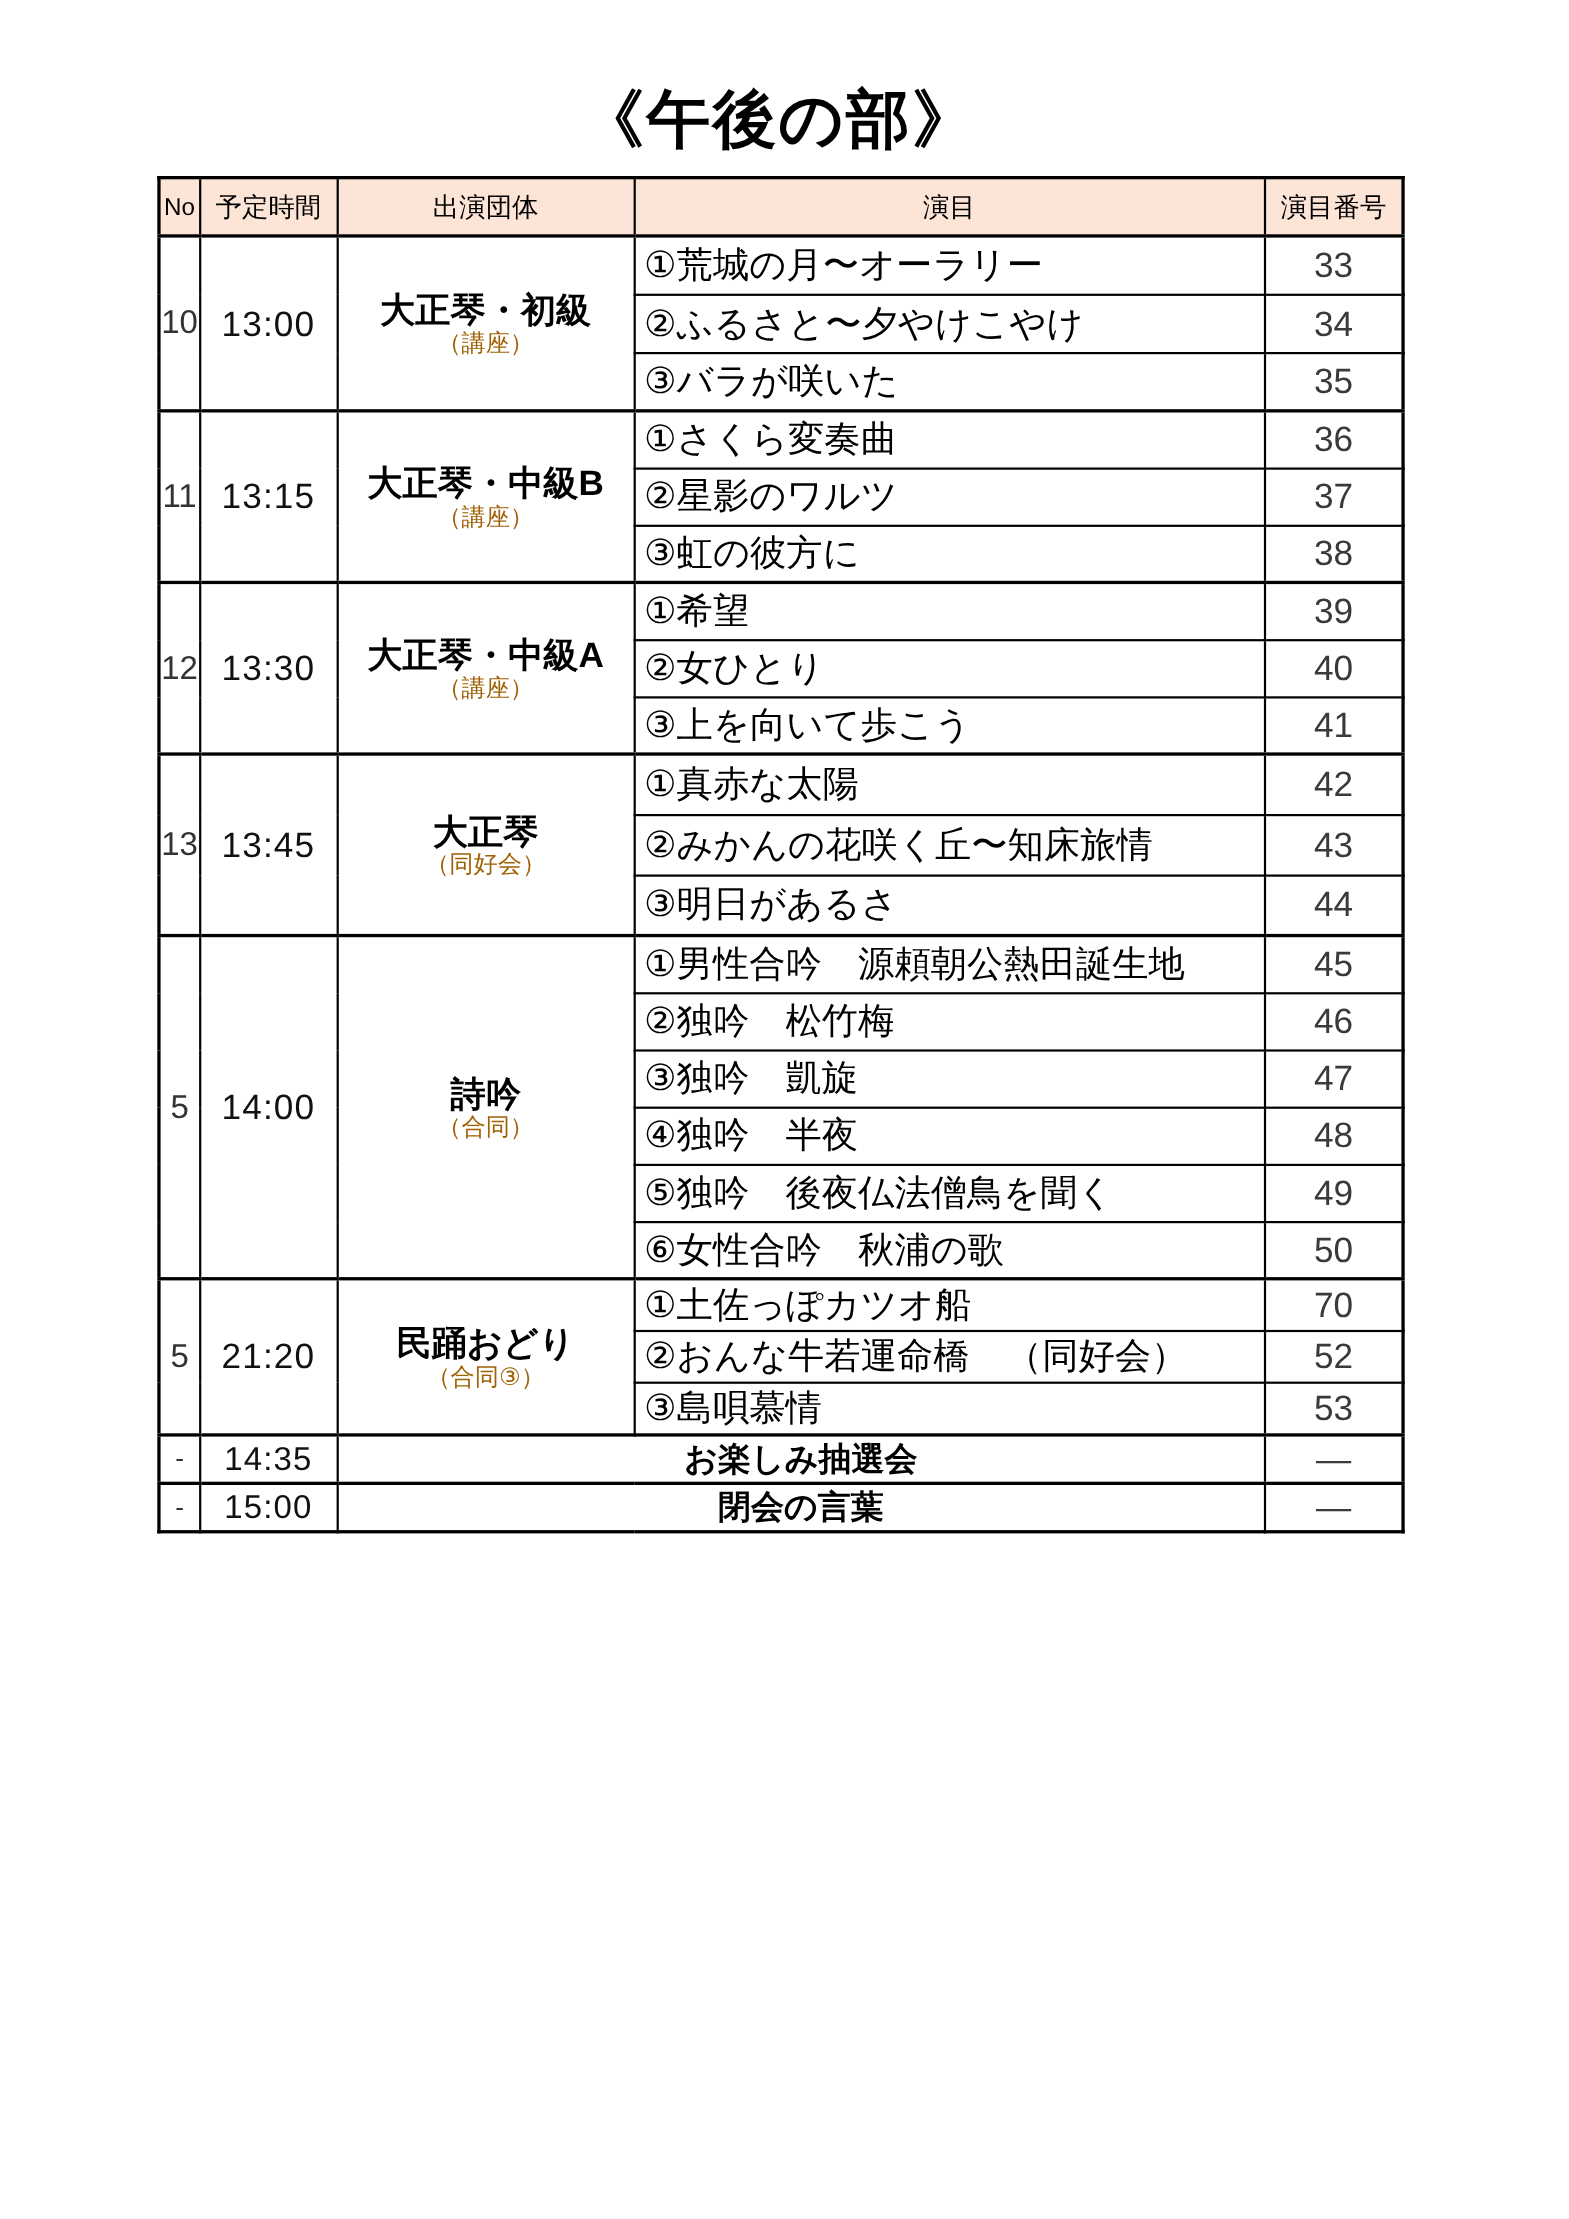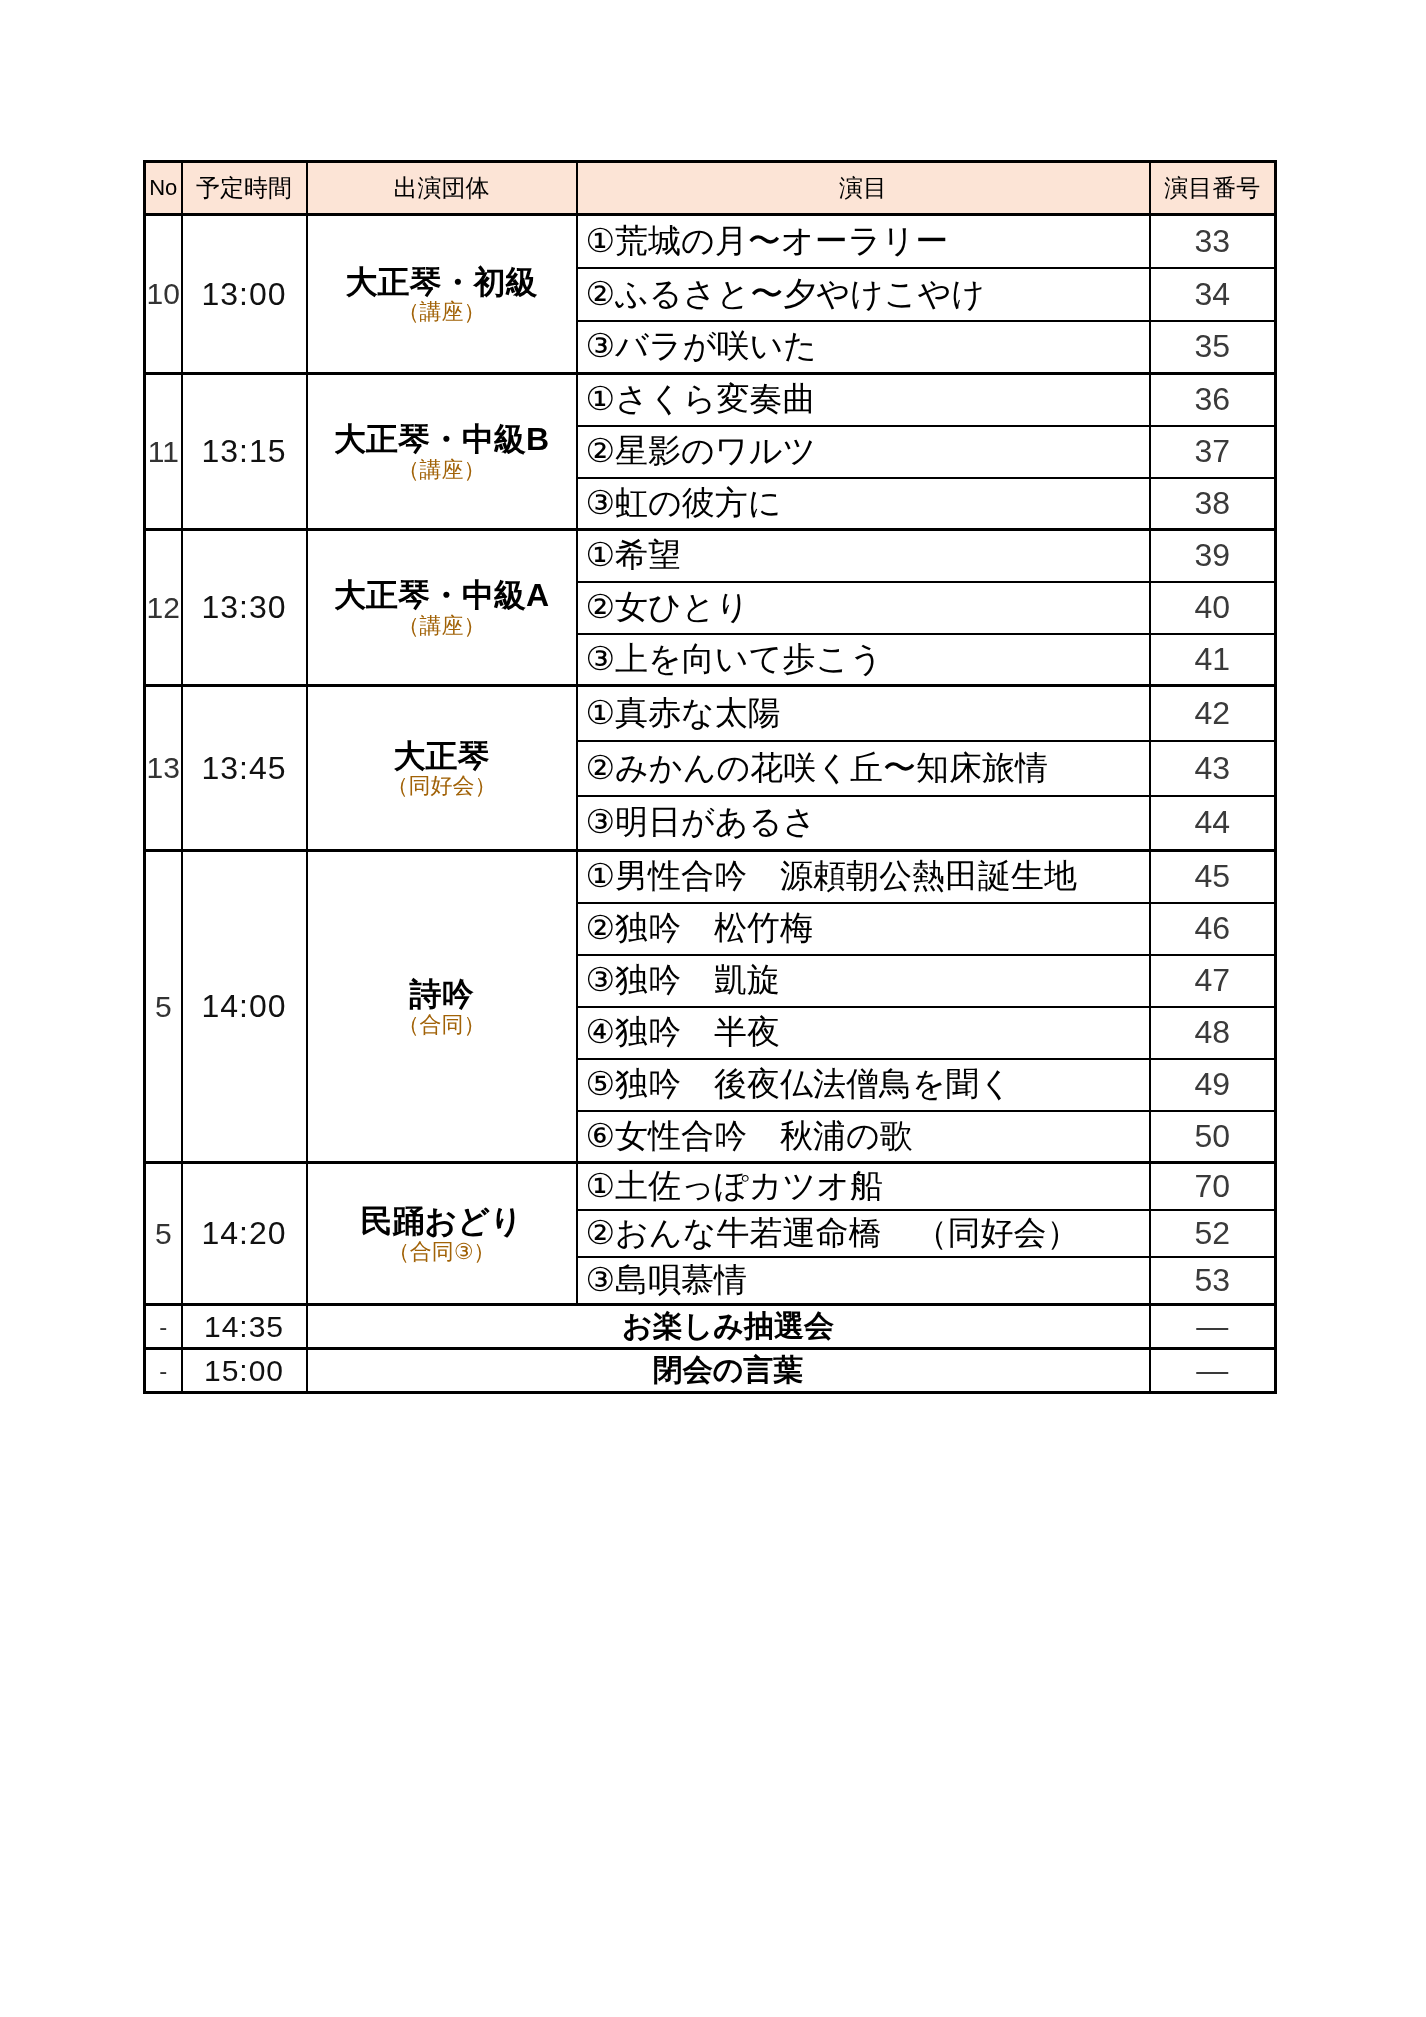--- a/index.html
+++ b/index.html
@@ -26,20 +26,21 @@
   .footer-label{font-size:30px;font-weight:800;text-align:center;color:#000;}
   tr.footer-row .time-cell{font-size:30px;}
   tr.footer-row .no-cell{font-size:24px;}
   tr.r53{height:53px;} tr.r52{height:52px;} tr.r55{height:55px;}
   tr.r45{height:45px;} tr.r43{height:43px;} tr.r44{height:44px;}
 </style>
 </head>
 <body>
 
 <div class="page">
+  <div class="title">《午後の部》</div>
 
   <table class="program">
     <colgroup>
       <col style="width:37px">
         <col style="width:125px">
         <col style="width:270px">
       <col style="width:573px">
         <col style="width:126px">
     </colgroup>
 
@@ -154,21 +155,21 @@
       <td class="item-cell">⑤独吟　後夜仏法僧鳥を聞く</td>
       <td class="num-cell">49</td>
     </tr>
     <tr class="r52">
       <td class="item-cell">⑥女性合吟　秋浦の歌</td>
       <td class="num-cell">50</td>
     </tr>
 
     <tr class="group-start r45">
       <td class="no-cell" rowspan="3">5</td>
-      <td class="time-cell" rowspan="3">14:20</td>
+      <td class="time-cell" rowspan="3">21:20</td>
       <td class="group-cell" rowspan="3">
         <div class="group-name">民踊おどり</div>
         <div class="group-sub">（合同③）</div>
       </td>
       <td class="item-cell">①土佐っぽカツオ船</td>
       <td class="num-cell">70</td>
     </tr>
     <tr class="r45">
       <td class="item-cell">②おんな牛若運命橋　（同好会）</td>
       <td class="num-cell">52</td>

